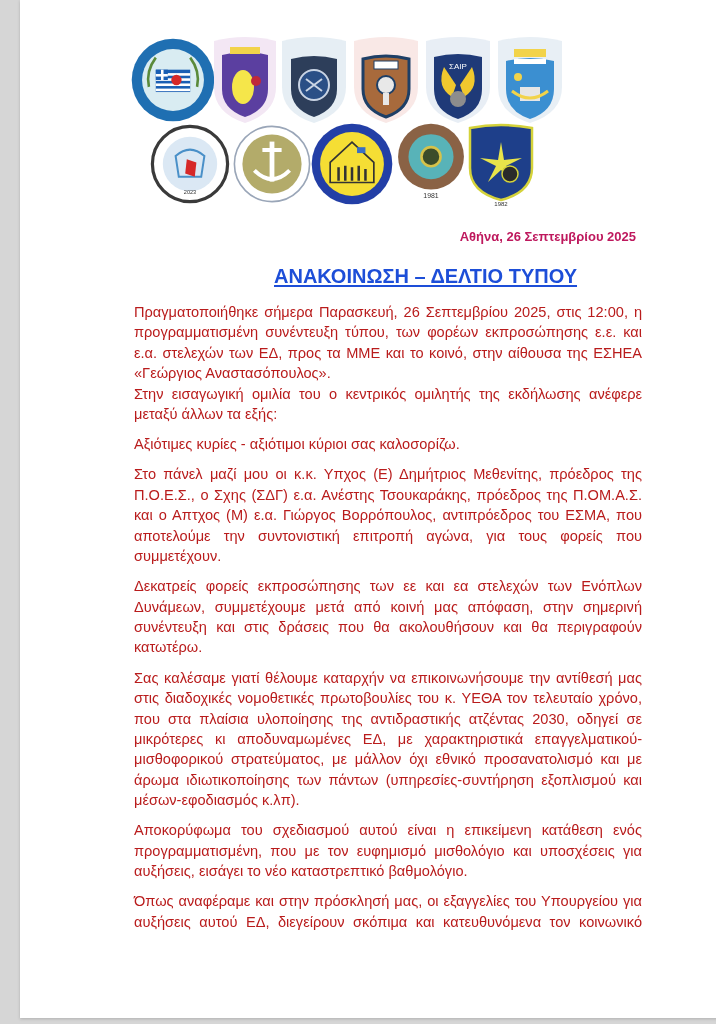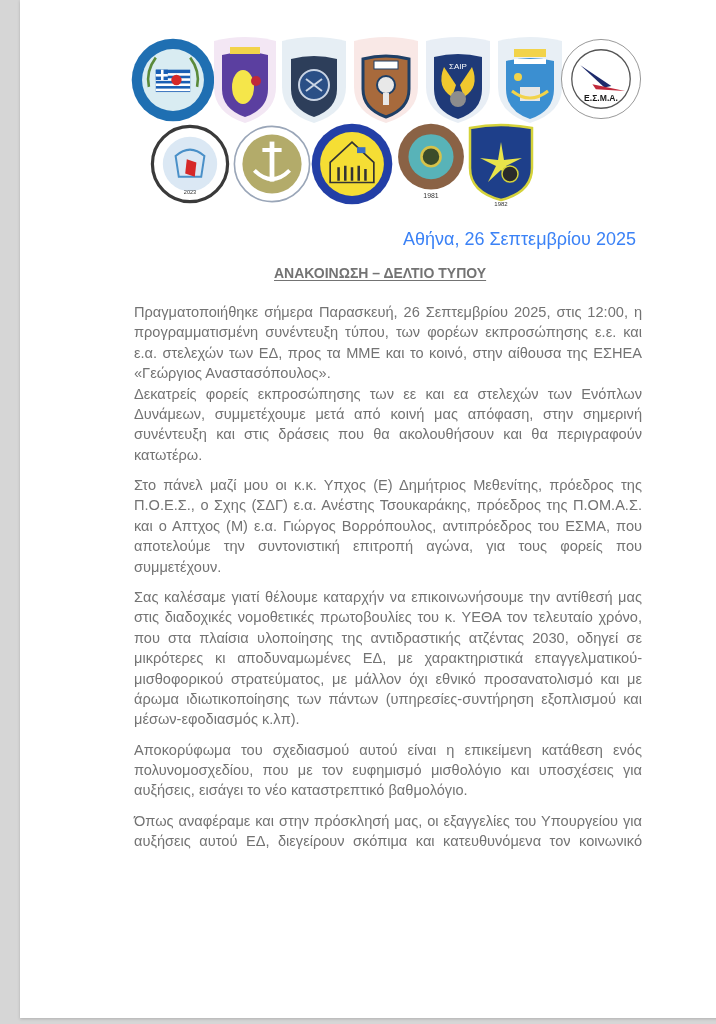--- a/index.html
+++ b/index.html
@@ -13,30 +13,30 @@
     position: absolute; left: 4px; top: 0; width: 712px; height: 1018px;
     background: #ffffff;
     box-shadow: 0 1px 3px rgba(0,0,0,0.18);
     margin-left: 16px;
   }
   .logo-row { position: absolute; left: 0; width: 100%; height: 90px; }
   .logo { position: absolute; }
   .logo svg { display: block; width: 100%; height: 100%; }
   .date-line {
     position: absolute; right: 96px; top: 229px;
-    font-weight: normal; font-size: 18px; color: #3b82f6;
+    font-weight: bold; font-size: 13px; color: #be185d;
   }
   .title {
     position: absolute; left: 254px; top: 265px;
-    font-weight: bold; font-size: 14px; color: #737373;
+    font-weight: bold; font-size: 20px; color: #1d4ed8;
     text-decoration: underline; text-underline-offset: 2px;
   }
   .body-text {
     position: absolute; left: 114px; top: 302px; width: 508px;
-    font-size: 14.6px; line-height: 20.4px; color: #737373;
+    font-size: 14.6px; line-height: 20.4px; color: #b91c1c;
   }
   .body-text p { margin: 0 0 9.8px 0; text-align: justify; }
   .body-text p.tight { margin-bottom: 0; }
   .body-text p.last-justify { text-align-last: justify; }
 </style>
 </head>
 <body>
 
 <div class="page">
 
@@ -98,29 +98,20 @@
       <svg viewBox="0 0 72 92">
         <path d="M4 8 Q36 0 68 8 L68 54 Q68 80 36 90 Q4 80 4 54 Z" fill="#e8eff5"></path>
         <path d="M12 28 Q36 22 60 28 L60 56 Q60 78 36 86 Q12 78 12 56 Z" fill="#3b8fd1"></path>
         <rect x="20" y="16" width="32" height="8" fill="#f2d34a"></rect>
         <rect x="20" y="26" width="32" height="5" fill="#fff"></rect>
         <circle cx="24" cy="44" r="4" fill="#f2d34a"></circle>
         <rect x="26" y="54" width="20" height="14" fill="#e6e6e6"></rect>
         <path d="M18 58 Q36 72 54 58" stroke="#f2d34a" stroke-width="3" fill="none"></path>
       </svg>
     </div>
-    <div class="logo" style="left:538px;top:-2px;width:86px;height:88px;">
-      <svg viewBox="0 0 100 100">
-        <circle cx="50" cy="50" r="46" fill="#ffffff" stroke="#888" stroke-width="1"></circle>
-        <circle cx="50" cy="50" r="34" fill="#ffffff" stroke="#555" stroke-width="1.5"></circle>
-        <path d="M26 34 L62 58 L54 60 Z" fill="#1d2a6b"></path>
-        <path d="M40 56 L78 64 L44 62 Z" fill="#c0283a"></path>
-        <text x="50" y="76" font-size="10" font-weight="bold" fill="#1a1a1a" text-anchor="middle" font-family="Liberation Sans, sans-serif">Ε.Σ.Μ.Α.</text>
-      </svg>
-    </div>
   </div>
 
   <div class="logo-row" style="top:120px;">
     <div class="logo" style="left:130px;top:4px;width:80px;height:80px;">
       <svg viewBox="0 0 100 100">
         <circle cx="50" cy="50" r="47" fill="#ffffff" stroke="#3a3a3a" stroke-width="4"></circle>
         <circle cx="50" cy="50" r="34" fill="#dbe8f4"></circle>
         <path d="M32 40 Q50 24 68 40 L64 66 L36 66 Z" fill="none" stroke="#4a90c8" stroke-width="2.5"></path>
         <path d="M46 44 L58 48 L56 66 L44 62 Z" fill="#d62828"></path>
         <text x="50" y="88" font-size="7" fill="#333" text-anchor="middle" font-family="Liberation Sans, sans-serif">2023</text>
@@ -160,19 +151,21 @@
         <text x="35" y="84" font-size="6" fill="#333" text-anchor="middle" font-family="Liberation Sans, sans-serif">1982</text>
       </svg>
     </div>
   </div>
 
   <div class="date-line">Αθήνα, 26 Σεπτεμβρίου 2025</div>
   <div class="title">ΑΝΑΚΟΙΝΩΣΗ – ΔΕΛΤΙΟ ΤΥΠΟΥ</div>
 
   <div class="body-text">
     <p class="tight">Πραγματοποιήθηκε σήμερα Παρασκευή, 26 Σεπτεμβρίου 2025, στις 12:00, η προγραμματισμένη συνέντευξη τύπου, των φορέων εκπροσώπησης ε.ε. και ε.α. στελεχών των ΕΔ, προς τα ΜΜΕ και το κοινό, στην αίθουσα της ΕΣΗΕΑ «Γεώργιος Αναστασόπουλος».</p>
+    <p>Στην εισαγωγική ομιλία του ο κεντρικός ομιλητής της εκδήλωσης ανέφερε μεταξύ άλλων τα εξής:</p>
+    <p>Αξιότιμες κυρίες - αξιότιμοι κύριοι σας καλοσορίζω.</p>
+    <p>Στο πάνελ μαζί μου οι κ.κ. Υπχος (Ε) Δημήτριος Μεθενίτης, πρόεδρος της Π.Ο.Ε.Σ., ο Σχης (ΣΔΓ) ε.α. Ανέστης Τσουκαράκης, πρόεδρος της Π.ΟΜ.Α.Σ. και ο Απτχος (Μ) ε.α. Γιώργος Βορρόπουλος, αντιπρόεδρος του ΕΣΜΑ, που αποτελούμε την συντονιστική επιτροπή αγώνα, για τους φορείς που συμμετέχουν.</p>
     <p>Δεκατρείς φορείς εκπροσώπησης των εε και εα στελεχών των Ενόπλων Δυνάμεων, συμμετέχουμε μετά από κοινή μας απόφαση, στην σημερινή συνέντευξη και στις δράσεις που θα ακολουθήσουν και θα περιγραφούν κατωτέρω.</p>
-    <p>Στο πάνελ μαζί μου οι κ.κ. Υπχος (Ε) Δημήτριος Μεθενίτης, πρόεδρος της Π.Ο.Ε.Σ., ο Σχης (ΣΔΓ) ε.α. Ανέστης Τσουκαράκης, πρόεδρος της Π.ΟΜ.Α.Σ. και ο Απτχος (Μ) ε.α. Γιώργος Βορρόπουλος, αντιπρόεδρος του ΕΣΜΑ, που αποτελούμε την συντονιστική επιτροπή αγώνα, για τους φορείς που συμμετέχουν.</p>
     <p>Σας καλέσαμε γιατί θέλουμε καταρχήν να επικοινωνήσουμε την αντίθεσή μας στις διαδοχικές νομοθετικές πρωτοβουλίες του κ. ΥΕΘΑ τον τελευταίο χρόνο, που στα πλαίσια υλοποίησης της αντιδραστικής ατζέντας 2030, οδηγεί σε μικρότερες κι αποδυναμωμένες ΕΔ, με χαρακτηριστικά επαγγελματικού-μισθοφορικού στρατεύματος, με μάλλον όχι εθνικό προσανατολισμό και με άρωμα ιδιωτικοποίησης των πάντων (υπηρεσίες-συντήρηση εξοπλισμού και μέσων-εφοδιασμός κ.λπ).</p>
-    <p>Αποκορύφωμα του σχεδιασμού αυτού είναι η επικείμενη κατάθεση ενός πολυνομοσχεδίου, που με τον ευφημισμό μισθολόγιο και υποσχέσεις για αυξήσεις, εισάγει το νέο καταστρεπτικό βαθμολόγιο.</p>
+    <p>Αποκορύφωμα του σχεδιασμού αυτού είναι η επικείμενη κατάθεση ενός προγραμματισμένη, που με τον ευφημισμό μισθολόγιο και υποσχέσεις για αυξήσεις, εισάγει το νέο καταστρεπτικό βαθμολόγιο.</p>
     <p class="last-justify">Όπως αναφέραμε και στην πρόσκλησή μας, οι εξαγγελίες του Υπουργείου για αυξήσεις αυτού ΕΔ, διεγείρουν σκόπιμα και κατευθυνόμενα τον κοινωνικό</p>
   </div>
 </div>
 
 </body></html>

